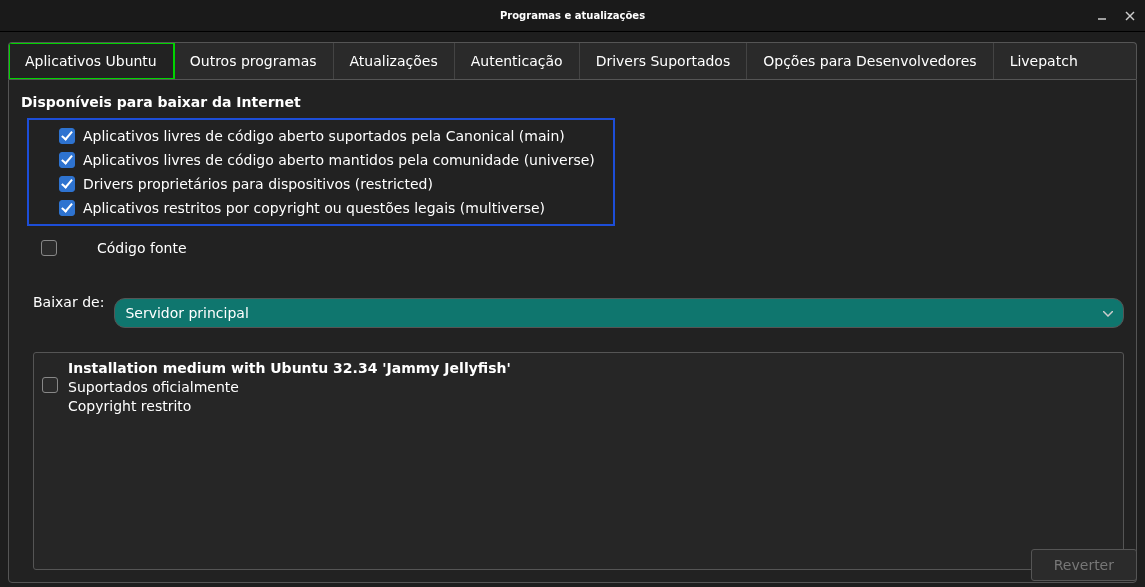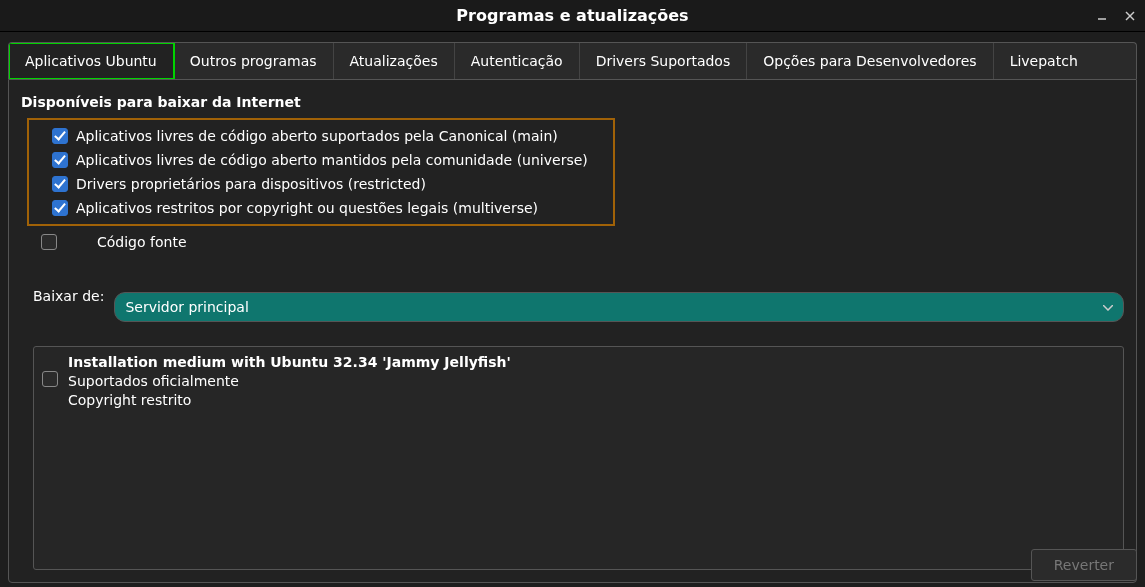--- a/index.html
+++ b/index.html
@@ -15,21 +15,21 @@
   }
   .titlebar {
     height: 32px;
     background: #1a1a1a;
     display: flex;
     align-items: center;
     justify-content: center;
     position: relative;
     border-bottom: 1px solid #000;
   }
-  .titlebar .title { font-weight: bold; font-size: 16px; }
+  .titlebar .title { font-weight: bold; font-size: 10px; }
   .window-controls { position: absolute; right: 6px; display: flex; gap: 10px; align-items: center; }
   .wc { width: 18px; height: 18px; display:flex; align-items:center; justify-content:center; color:#ccc; cursor:pointer; }
   .tabs {
     display: flex;
     background: #2a2a2a;
     border: 1px solid #555;
     border-bottom: none;
     border-radius: 4px 4px 0 0;
     margin: 10px 8px 0 8px;
     overflow: hidden;
@@ -54,23 +54,23 @@
     border-top: 1px solid #555;
     padding: 14px 12px 12px 12px;
     border-radius: 0 0 4px 4px;
     height: 504px;
     display: flex;
     flex-direction: column;
   }
   .section-heading { font-weight: bold; margin: 0 0 8px 0; }
   .checkbox-row { display:flex; align-items:center; gap:8px; padding: 4px 0 4px 14px; }
   .internet-group {
-    border: 2px solid #a16207;
-    padding: 4px 8px 4px 9px;
-    margin: 0 0 4px 6px;
+    border: 2px solid #1d4ed8;
+    padding: 4px 8px 4px 16px;
+    margin: 0 0 10px 6px;
     width: 588px;
   }
   input[type="checkbox"] {
     width:16px; height:16px;
     appearance:none;
     border:1px solid #888;
     border-radius:3px;
     background:#2b2b2b;
     position:relative;
     cursor:pointer;

